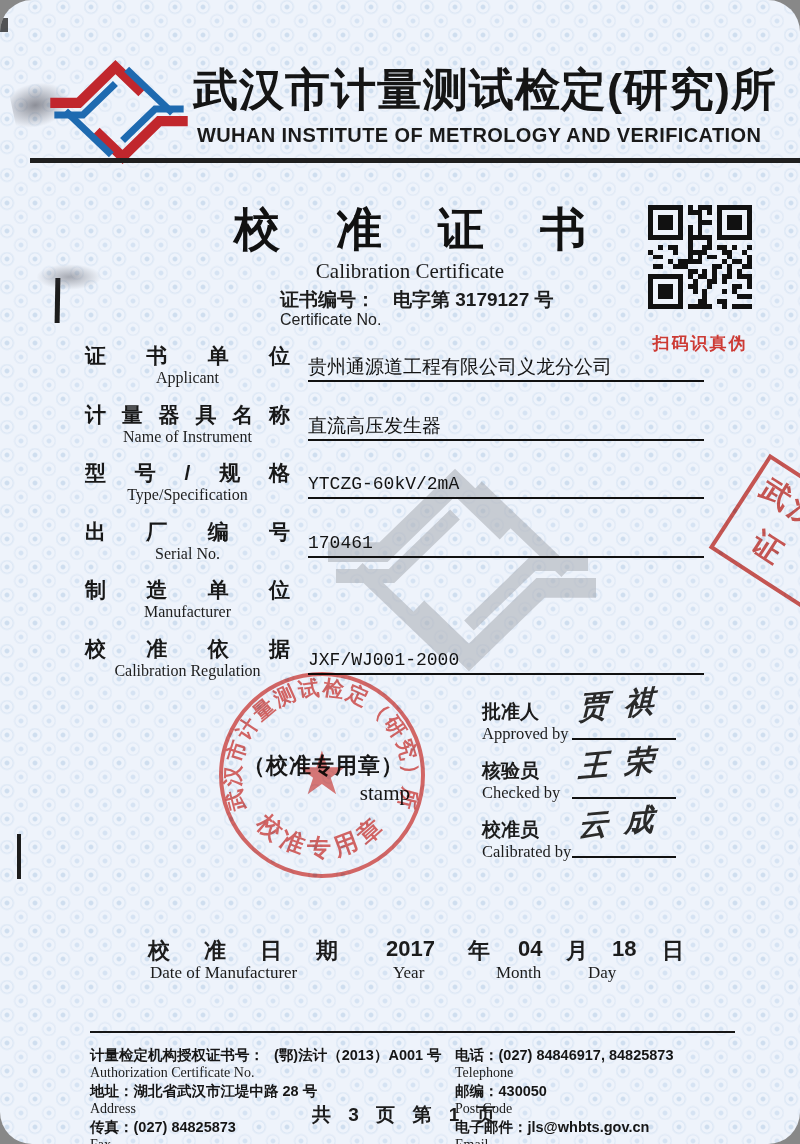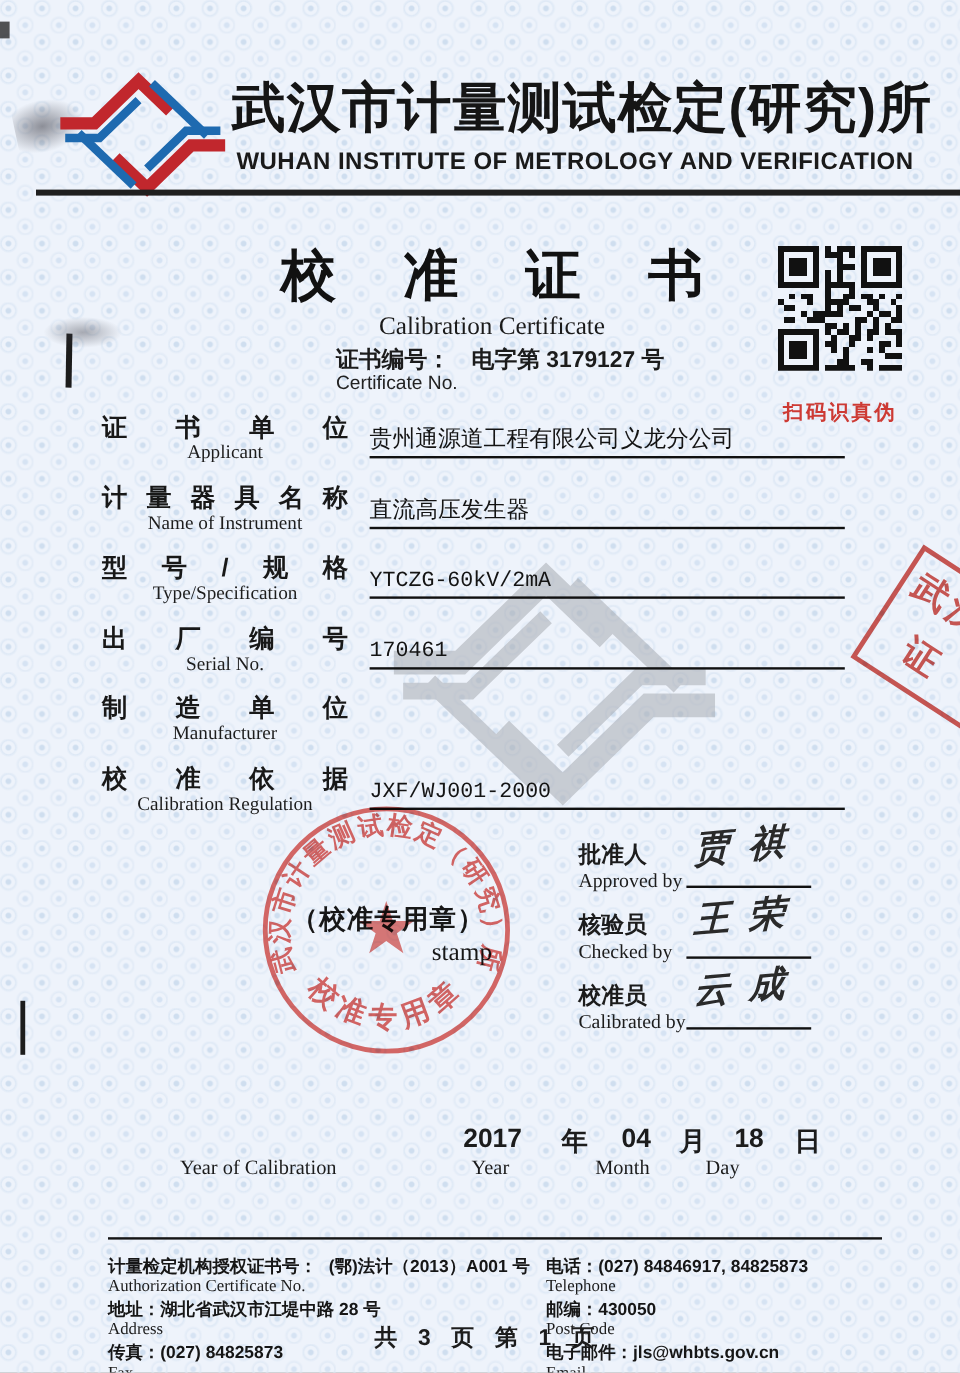--- a/index.html
+++ b/index.html
@@ -7,20 +7,21 @@
   #page{
     position:relative;width:800px;height:1144px;margin:0 auto;overflow:hidden;
     background-color:#eef3fb;
     background-image:
       radial-gradient(circle 3px at 7px 7px, #cfdeef 60%, rgba(0,0,0,0)),
       radial-gradient(circle 3px at 21px 21px, #d6e3f3 60%, rgba(0,0,0,0)),
       radial-gradient(circle 9px at 7px 7px, rgba(0,0,0,0) 5px, #dde8f5 6px, rgba(0,0,0,0) 8px),
       radial-gradient(circle 9px at 21px 21px, rgba(0,0,0,0) 5px, #e1eaf6 6px, rgba(0,0,0,0) 8px);
     background-size:28px 28px;
     color:#1c1c1c;
+    border-radius:32px;
   }
   .abs{position:absolute;}
   
   #org-zh{left:193px;top:60px;font-size:45px;font-weight:900;letter-spacing:1px;color:#151515;white-space:nowrap;}
   #org-en{left:197px;top:124px;font-size:20px;font-weight:700;letter-spacing:.4px;color:#1a1a1a;white-space:nowrap;}
   #header-rule{left:30px;top:158px;width:770px;height:5px;background:#1f1f1f;}
   
   #title-zh{left:0;top:199px;width:820px;text-align:center;font-size:46px;font-weight:800;letter-spacing:56px;text-indent:56px;color:#111;}
   #title-en{left:0;top:259px;width:820px;text-align:center;font-size:21px;font-family:"Liberation Serif","DejaVu Serif",serif;color:#1a1a1a;}
   #certno-row{left:280px;top:287px;font-size:19px;font-weight:700;white-space:nowrap;}
@@ -331,27 +332,28 @@
     </div>
 
     <div class="app-item">
       <div class="app-zh">校准员</div>
       <div class="app-en">Calibrated by</div>
       <div class="app-line"></div>
       <div class="app-sig">云成</div>
     </div>
   </div>
 
+  <div class="abs d-zh" id="date-label-zh">校准日期</div>
   <div class="abs d-zh" id="date-year">2017</div>
   <div class="abs d-zh" id="date-year-unit">年</div>
   <div class="abs d-zh" id="date-month">04</div>
   <div class="abs d-zh" id="date-month-unit">月</div>
   <div class="abs d-zh" id="date-day">18</div>
   <div class="abs d-zh" id="date-day-unit">日</div>
-  <div class="abs d-en" id="date-label-en">Year of Calibration</div>
+  <div class="abs d-en" id="date-label-en">Date of Manufacturer</div>
   <div class="abs d-en" id="date-year-en">Year</div>
   <div class="abs d-en" id="date-month-en">Month</div>
   <div class="abs d-en" id="date-day-en">Day</div>
 
   <div class="abs" id="footer-rule"></div>
   <div class="abs fcol" id="footer-left">
     <div>
       <div class="fline-zh"><span>计量检定机构授权证书号：</span><span class="fval">(鄂)法计（2013）A001 号</span></div>
       <div class="fline-en">Authorization Certificate No.</div>
     </div>

